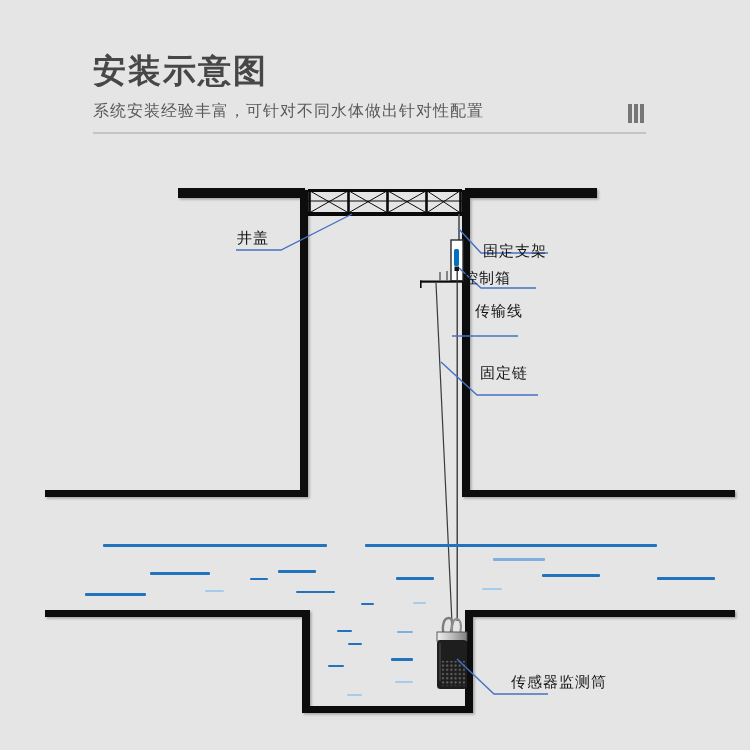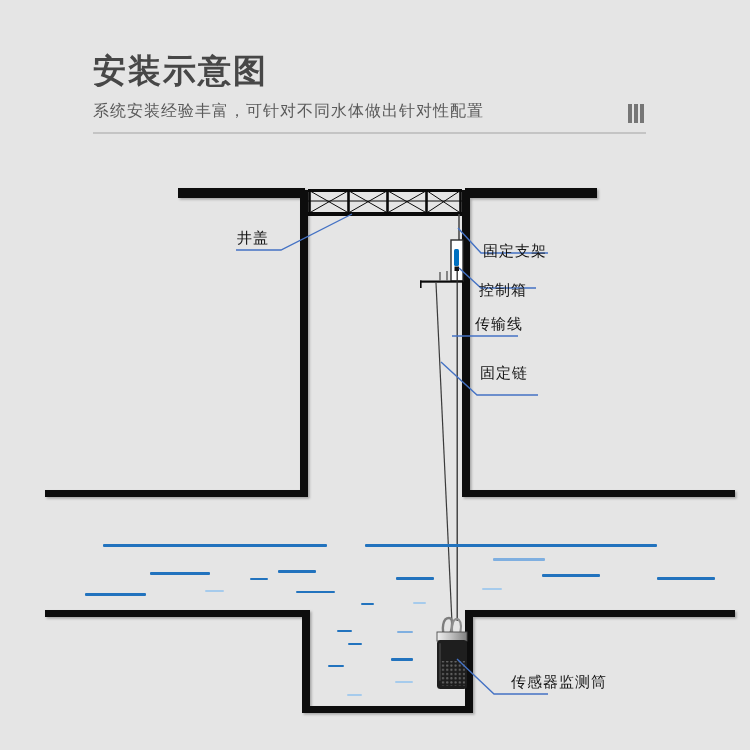--- a/index.html
+++ b/index.html
@@ -142,18 +142,18 @@
       <div class="water-dash" style="left: 397px; top: 631px; width: 16px; height: 2px; background: rgb(127, 175, 224);"></div>
       <div class="water-dash" style="left: 348px; top: 643px; width: 14px; height: 1.5px; background: rgb(34, 115, 190);"></div>
       <div class="water-dash" style="left: 328px; top: 665px; width: 16px; height: 2px; background: rgb(34, 115, 190);"></div>
       <div class="water-dash" style="left: 391px; top: 658px; width: 22px; height: 2.5px; background: rgb(34, 115, 190);"></div>
       <div class="water-dash" style="left: 395px; top: 681px; width: 18px; height: 2px; background: rgb(166, 203, 236);"></div>
       <div class="water-dash" style="left: 347px; top: 694px; width: 15px; height: 2px; background: rgb(166, 203, 236);"></div>
     </div>
 
   <div class="dlabel" style="left:237px;top:229px;">井盖</div>
   <div class="dlabel" style="left:483px;top:234px;margin-top:8px;">固定支架</div>
-  <div class="dlabel" style="left:479px;top:269px;margin-top:12px;">控制箱</div>
-  <div class="dlabel" style="left:475px;top:315px;text-align:center;">传输线</div>
+  <div class="dlabel" style="left:463px;top:269px;">控制箱</div>
+  <div class="dlabel" style="left:475px;top:302px;text-align:center;">传输线</div>
   <div class="dlabel" style="left:480px;top:364px;">固定链</div>
   <div class="dlabel" style="left:511px;top:673px;">传感器监测筒</div>
 
 </div>
 
 </body></html>

